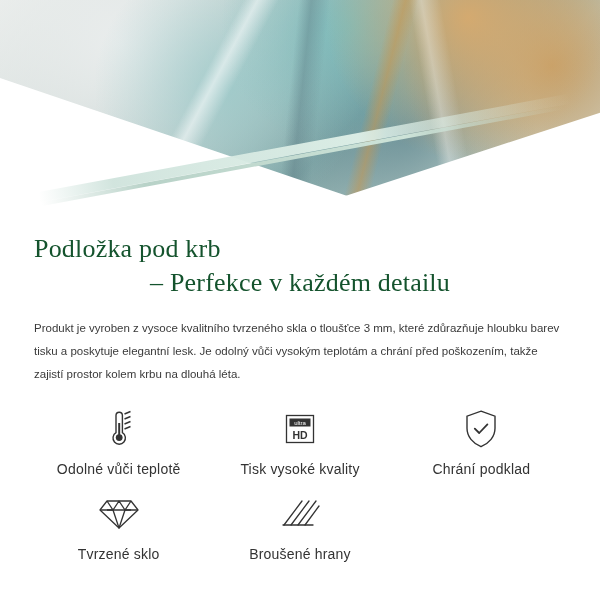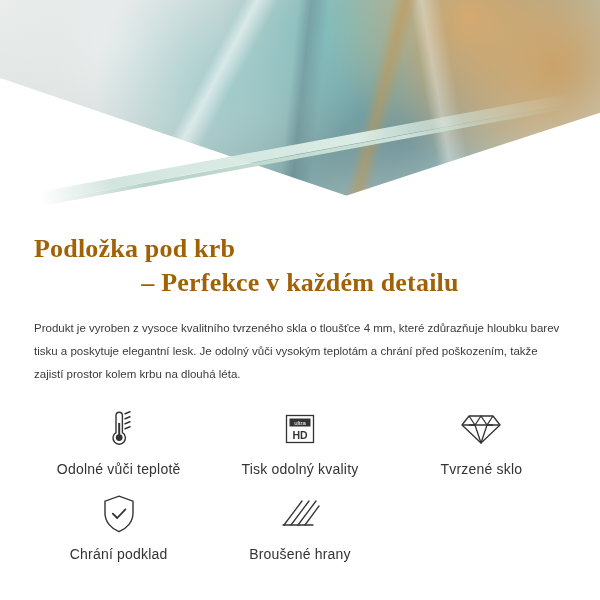--- a/index.html
+++ b/index.html
@@ -133,22 +133,22 @@
   .sparkle-small:after { width: 1.5px; height: 22px; transform: translate(-50%,-50%); box-shadow: 0 0 4px 1px rgba(255,255,255,.9); }
 
   
   .content {
     padding: 14px 34px 0 34px;
   }
   .headline {
     font-family: "Liberation Serif", serif;
     font-size: 26px;
     line-height: 1.32;
-    color: #a16207;
-    font-weight: 700;
+    color: #14532d;
+    font-weight: 400;
     margin: 0 0 16px 0;
     letter-spacing: .2px;
   }
   .headline .line2 {
     display: block;
     text-align: center;
   }
   .body-copy {
     font-size: 11.5px;
     line-height: 2.0;
@@ -201,21 +201,21 @@
     <div class="glass-edge2"></div>
     <div class="sparkle"></div>
     <div class="sparkle-small"></div>
   </div>
 
   <div class="content">
     <h1 class="headline">
       <span>Podložka pod krb</span>
       <span class="line2">– Perfekce v každém detailu</span>
     </h1>
-    <p class="body-copy">Produkt je vyroben z vysoce kvalitního tvrzeného skla o tloušťce 4 mm, které zdůrazňuje hloubku barev tisku a poskytuje elegantní lesk. Je odolný vůči vysokým teplotám a chrání před poškozením, takže zajistí prostor kolem krbu na dlouhá léta.</p>
+    <p class="body-copy">Produkt je vyroben z vysoce kvalitního tvrzeného skla o tloušťce 3 mm, které zdůrazňuje hloubku barev tisku a poskytuje elegantní lesk. Je odolný vůči vysokým teplotám a chrání před poškozením, takže zajistí prostor kolem krbu na dlouhá léta.</p>
   </div>
 
   <div class="features">
 
     <div class="feature">
       <div class="feature-icon">
         <svg width="34" height="40" viewBox="0 0 34 40" fill="none" stroke="#333" stroke-width="1.4">
           <path d="M14 6.5a3.2 3.2 0 0 1 6.4 0v17.2a6.2 6.2 0 1 1-6.4 0V6.5z"></path>
           <circle cx="17.2" cy="28.6" r="3.4" fill="#333" stroke="none"></circle>
           <line x1="17.2" y1="14" x2="17.2" y2="26" stroke-width="2"></line>
@@ -230,48 +230,48 @@
 
     <div class="feature">
       <div class="feature-icon">
         <svg width="40" height="40" viewBox="0 0 40 40">
           <rect x="6.5" y="6.5" width="27" height="27" fill="none" stroke="#333" stroke-width="1.3"></rect>
           <rect x="9.5" y="9.5" width="21" height="8" fill="#333"></rect>
           <text x="20" y="16" font-family="Liberation Sans, sans-serif" font-size="6" fill="#ffffff" text-anchor="middle">ultra</text>
           <text x="20" y="29.5" font-family="Liberation Sans, sans-serif" font-size="10.5" font-weight="bold" fill="#333" text-anchor="middle">HD</text>
         </svg>
       </div>
-      <div class="feature-label">Tisk odolný kvality</div>
+      <div class="feature-label">Tisk vysoké kvality</div>
+    </div>
+
+    <div class="feature">
+      <div class="feature-icon">
+        <svg width="36" height="42" viewBox="0 0 36 42" fill="none" stroke="#333" stroke-width="1.4">
+          <path d="M18 3.2 32 8.2v12.1c0 8.4-5.9 15.1-14 18.4-8.1-3.3-14-10-14-18.4V8.2L18 3.2z"></path>
+          <path d="M11.8 20.6l4.4 4.4 8.2-8.6" stroke-width="1.8" stroke-linecap="round" stroke-linejoin="round"></path>
+        </svg>
+      </div>
+      <div class="feature-label">Chrání podklad</div>
     </div>
 
     <div class="feature">
       <div class="feature-icon">
         <svg width="42" height="38" viewBox="0 0 42 38" fill="none" stroke="#333" stroke-width="1.3" stroke-linejoin="round">
           <path d="M9 6h24l7 9-19 18L2 15 9 6z"></path>
           <path d="M2 15h38"></path>
           <path d="M9 6l6 9-6 0"></path>
           <path d="M33 6l-6 9 6 0"></path>
           <path d="M15 15l6-9 6 9-6 18-6-18z"></path>
         </svg>
       </div>
       <div class="feature-label">Tvrzené sklo</div>
     </div>
 
     <div class="feature">
       <div class="feature-icon">
-        <svg width="36" height="42" viewBox="0 0 36 42" fill="none" stroke="#333" stroke-width="1.4">
-          <path d="M18 3.2 32 8.2v12.1c0 8.4-5.9 15.1-14 18.4-8.1-3.3-14-10-14-18.4V8.2L18 3.2z"></path>
-          <path d="M11.8 20.6l4.4 4.4 8.2-8.6" stroke-width="1.8" stroke-linecap="round" stroke-linejoin="round"></path>
-        </svg>
-      </div>
-      <div class="feature-label">Chrání podklad</div>
-    </div>
-
-    <div class="feature">
-      <div class="feature-icon">
         <svg width="42" height="36" viewBox="0 0 42 36" fill="none" stroke="#333" stroke-width="1.3" stroke-linecap="round">
           <path d="M5 29 L23 5"></path>
           <path d="M12 29 L30 5"></path>
           <path d="M19 29 L37 5"></path>
           <path d="M26 29 L40 10"></path>
           <path d="M4 29 H34"></path>
         </svg>
       </div>
       <div class="feature-label">Broušené hrany</div>
     </div>

